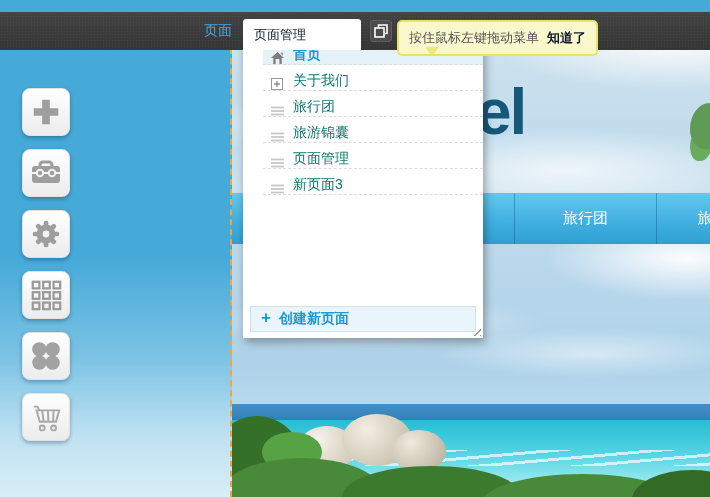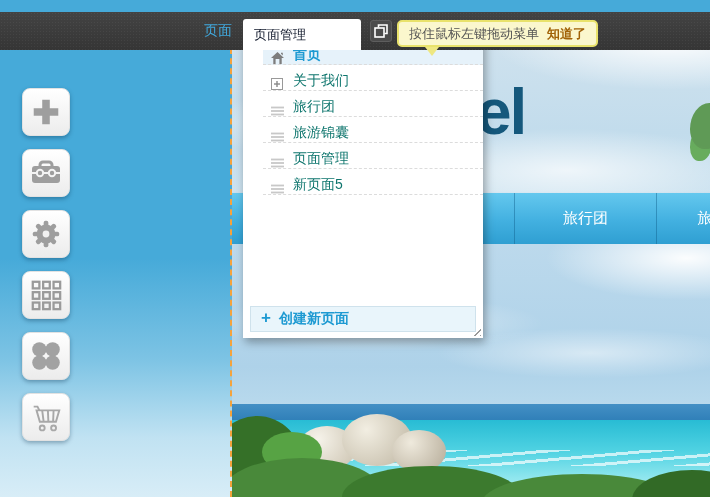--- a/index.html
+++ b/index.html
@@ -12,24 +12,24 @@
   
   .topbar { position:absolute; left:0; top:12px; width:710px; height:38px; z-index:40;
     background-image:radial-gradient(rgba(255,255,255,0.05) 1px, transparent 1px),
                      linear-gradient(#434343,#353535);
     background-size:3px 3px,100% 100%; }
   .page-label { position:absolute; left:204px; top:0; line-height:37px; font-size:14px; color:#41a8dc; }
   .page-select { position:absolute; left:243px; top:7px; width:118px; height:31px; background:#fff;
     border-radius:3px 3px 0 0; font-size:13px; color:#0f172a; line-height:31px; padding-left:11px; cursor:pointer; }
   .copy-btn { position:absolute; left:370px; top:8px; width:22px; height:22px; background:#4b4b4b;
     border:1px solid #5e5e5e; border-radius:3px; display:flex; align-items:center; justify-content:center; cursor:pointer; }
-  .tooltip { position:absolute; left:397px; top:8px; height:27px; background:#fbf7cd;
+  .tooltip { position:absolute; left:397px; top:8px; height:36px; background:#fbf7cd;
     border:2px solid #e9e26b; border-radius:5px; display:flex; align-items:center; gap:8px;
     padding:0 10px; font-size:13px; color:#555; white-space:nowrap; }
-  .tooltip a { color:#a16207; font-weight:bold; text-decoration:none; cursor:pointer; }
+  .tooltip a { color:#0f172a; font-weight:bold; text-decoration:none; cursor:pointer; }
   .tooltip-arrow { position:absolute; left:26px; top:25px; width:0; height:0;
     border-left:7px solid transparent; border-right:7px solid transparent; border-top:9px solid #eee781; }
 
   
   .site { position:absolute; left:232px; top:38px; width:478px; height:466px; overflow:hidden; z-index:1; }
   .accent-line { position:absolute; left:0; top:0; width:478px; height:3px; background:#2ba7d8; }
   .hero { position:absolute; left:0; top:3px; width:478px; height:152px;
     background-image:
       radial-gradient(ellipse 260px 70px at 92% 0%, rgba(255,255,255,0.95), rgba(255,255,255,0) 70%),
       radial-gradient(ellipse 220px 50px at 25% 55%, rgba(255,255,255,0.8), rgba(255,255,255,0) 70%),
@@ -266,21 +266,21 @@
     <div class="menu-row">
       <span class="mi">
         <svg width="13" height="10" viewBox="0 0 13 10">
             <g stroke="#c8c8c8" stroke-width="1.8">
               <line x1="0" y1="1.5" x2="13" y2="1.5"></line>
               <line x1="0" y1="5" x2="13" y2="5"></line>
               <line x1="0" y1="8.5" x2="13" y2="8.5"></line>
             </g>
           </svg>
       </span>
-      <span class="lbl">新页面5</span>
+      <span class="lbl">新页面3</span>
     </div>
 
     <div class="create-row">
       <span class="plus">+</span>
       <span class="lbl">创建新页面</span>
     </div>
     <div class="resize-handle"></div>
   </div>
 
   <div class="topbar">

